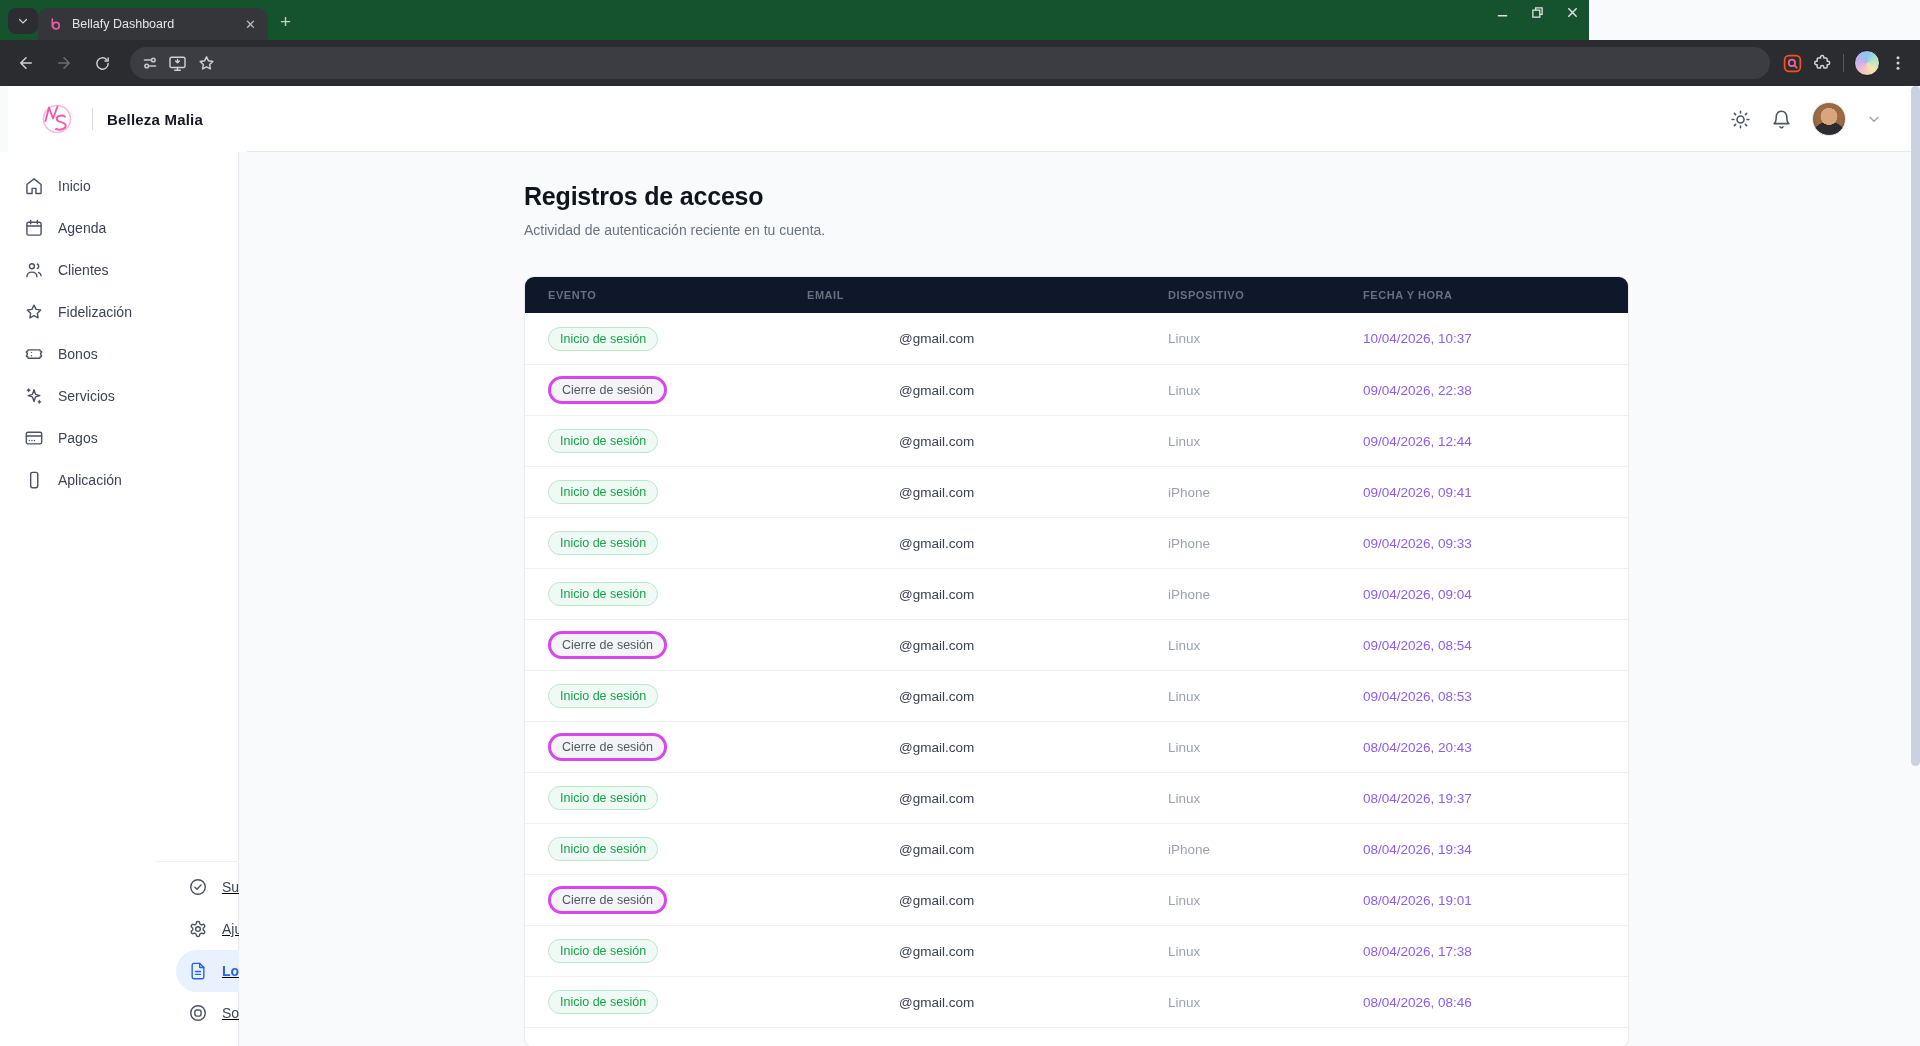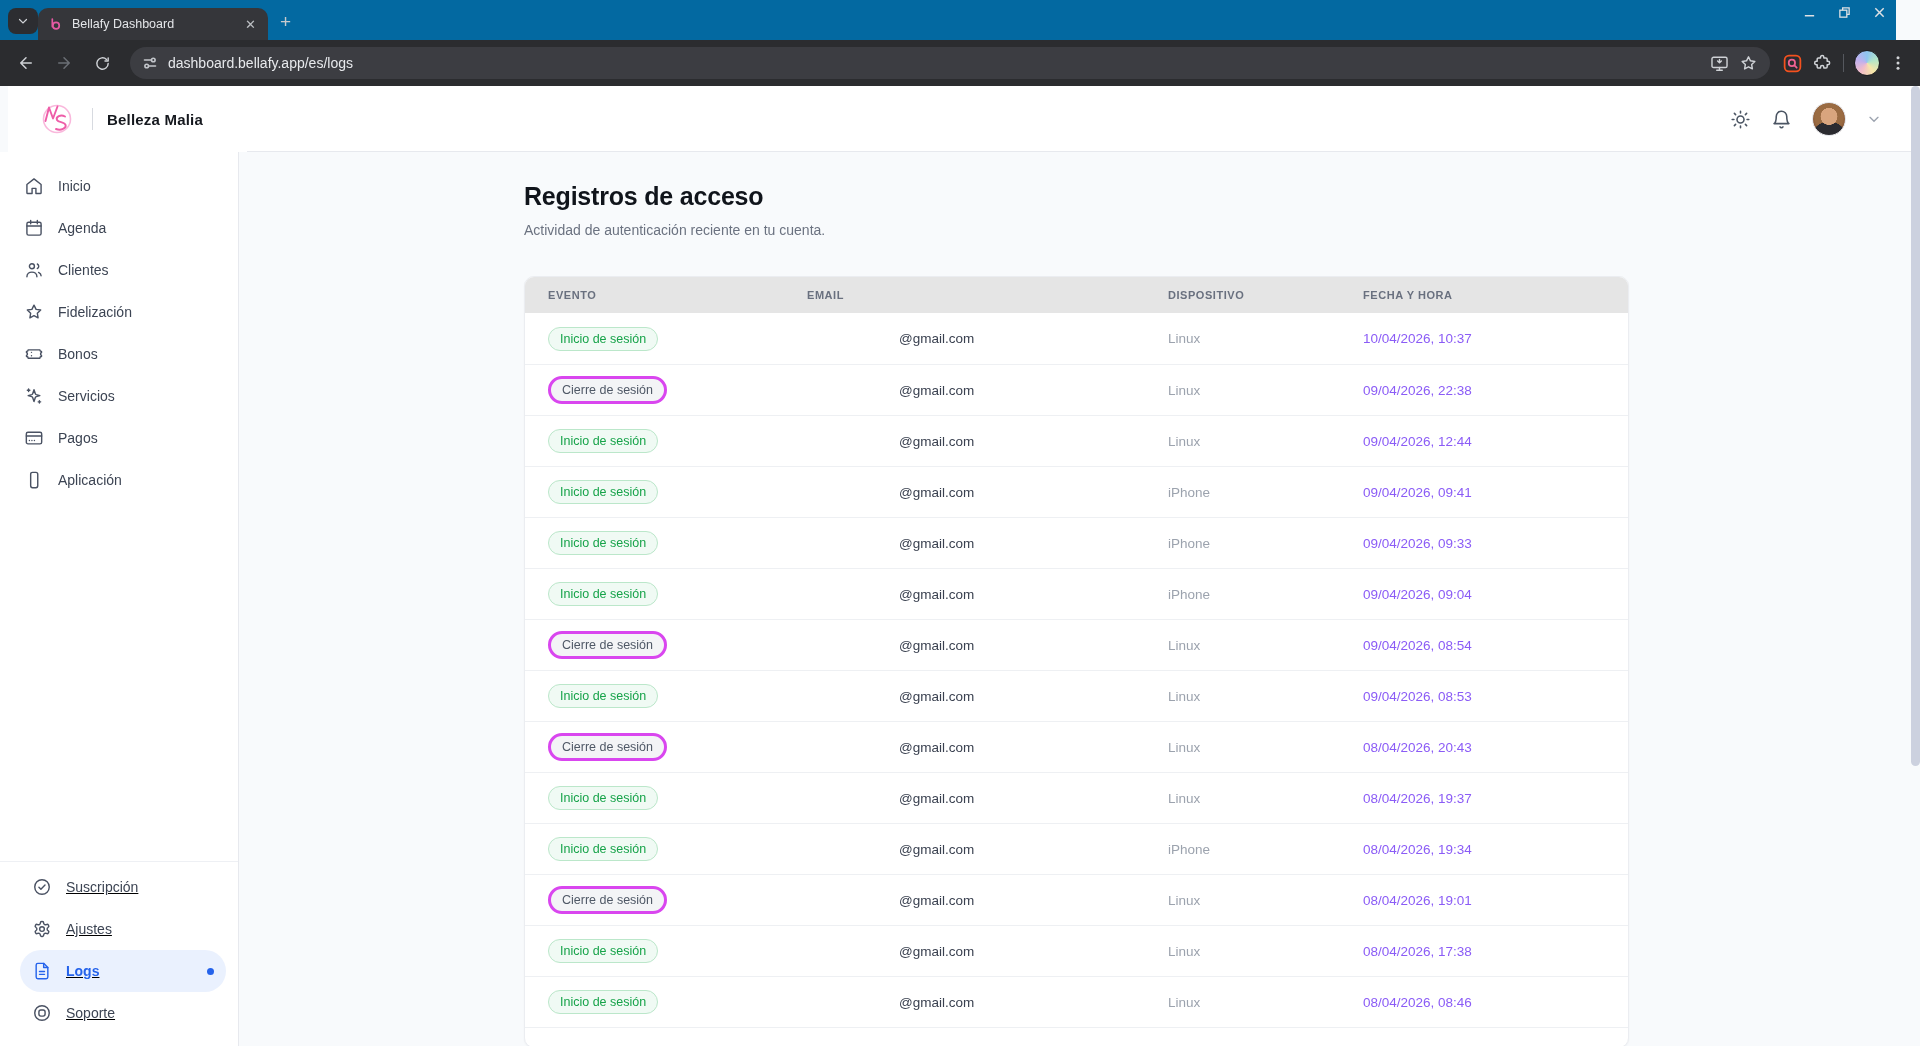--- a/index.html
+++ b/index.html
@@ -1,20 +1,20 @@
 <!DOCTYPE html>
 <html><head>
 <meta charset="utf-8">
 <style>
   * { margin:0; padding:0; box-sizing:border-box; }
   html,body { width:1920px; height:1046px; overflow:hidden; font-family:"Liberation Sans","DejaVu Sans",sans-serif; background:#f8fafc; }
 
   
   #chrome { position:absolute; left:0; top:0; width:1920px; height:86px; }
-  #tabstrip { position:absolute; left:0; top:0; width:1896px; height:40px; background:#0369a1; }
+  #tabstrip { position:absolute; left:0; top:0; width:1589px; height:40px; background:#14532d; }
   #tab-search-btn { position:absolute; left:8px; top:8px; width:30px; height:26px; background:#2c2d31; border-radius:8px; display:flex; align-items:center; justify-content:center; color:#cfd2d6; }
   .tab { position:absolute; left:38px; top:8px; width:230px; height:32px; background:#35363a; border-radius:10px 10px 0 0; display:flex; align-items:center; padding:0 10px; gap:9px; }
   .tab-title { color:#e4e6e9; font-size:12.5px; flex:1; white-space:nowrap; overflow:hidden; }
   .tab-close { color:#bdc0c4; font-size:13px; line-height:1; padding:2px; }
   #new-tab-btn { position:absolute; left:280px; top:11px; color:#c8cacd; font-size:19px; font-weight:400; }
   #win-controls { position:absolute; right:10px; top:6px; display:flex; gap:22px; align-items:center; color:#dfe1e4; }
   #win-controls svg { display:block; }
 
   #toolbar { position:absolute; left:0; top:40px; width:1920px; height:46px; background:#2b2c2f; display:flex; align-items:center; padding:0 10px; gap:6px; }
   .tb-btn { width:32px; height:32px; display:flex; align-items:center; justify-content:center; border-radius:50%; flex:0 0 auto; }
@@ -33,35 +33,35 @@
   #hdr-right { margin-left:auto; display:flex; align-items:center; gap:20px; padding-right:16px; }
   .hdr-icon-btn { color:#4b5563; display:flex; }
   #user-avatar { width:34px; height:34px; border-radius:50%; background:
       radial-gradient(circle at 50% 42%, #d9a57e 0 34%, transparent 35%),
       radial-gradient(circle at 50% 115%, #2b2b30 0 45%, transparent 46%),
       radial-gradient(circle at 50% 45%, #9a6b42 0 58%, #8a5a39 70%);
       border:1px solid #e3e5ea; }
   #hdr-chevron { color:#9ca3af; display:flex; }
 
   
-  #sidebar { position:absolute; left:0; top:152px; width:239px; height:894px; background:#ffffff; border-right:1px solid #e7e9ee; display:flex; flex-direction:column; }
+  #sidebar { position:absolute; left:0; top:152px; width:239px; height:894px; background:#ffffff; border-right:1px solid #e7e9ee; display:flex; flex-direction:row; }
   #nav-main { padding:13px 12px 0 12px; }
   #nav-bottom { margin-top:auto; padding:4px 12px 12px 20px; border-top:1px solid #eef0f4;text-decoration:underline; }
   .nav-item { height:42px; border-radius:21px; display:flex; align-items:center; gap:14px; padding:0 12px; color:#3c4453; font-size:14px; font-weight:500; }
   .nav-item .nav-icon { display:flex; color:#4a5263; }
   .nav-item.active { background:#eaf1fe; color:#2563eb; font-weight:700; }
   .nav-item.active .nav-icon { color:#2563eb; }
   .nav-dot { margin-left:auto; width:7px; height:7px; border-radius:50%; background:#2563eb; }
 
   
   #content { position:absolute; left:239px; top:152px; width:1681px; height:894px; background:#f8fafc; }
   #page-title { position:absolute; left:285px; top:30px; font-size:25px; font-weight:700; color:#10141b; letter-spacing:-.2px; }
   #page-subtitle { position:absolute; left:285px; top:70px; font-size:14px; color:#6b7280; }
   #log-card { position:absolute; left:285px; top:124px; width:1105px; background:#ffffff; border:1px solid #ebedf1; border-radius:10px; overflow:hidden; box-shadow:0 1px 2px rgba(16,24,40,.04); }
-  .t-header { display:grid; grid-template-columns:282px 361px 195px 1fr; background:#e5e5e5; height:36px; align-items:center; }
+  .t-header { display:grid; grid-template-columns:282px 361px 195px 1fr; background:#0f172a; height:36px; align-items:center; }
   .t-header > div { font-size:11px; font-weight:700; color:#69707f; letter-spacing:.05em; }
   .t-row { display:grid; grid-template-columns:282px 361px 195px 1fr; height:51px; align-items:center; border-top:1px solid #eef0f3; }
   .t-row:first-of-type { border-top:none; }
   .c-evento { padding-left:23px; }
   .c-email { padding-left:92px; font-size:13.5px; color:#3a4150; }
   .c-device { font-size:13.5px; color:#9ca3ae; }
   .c-date { font-size:13.5px; color:#8b5cf6; }
   .h-evento { padding-left:23px; }
   .badge { display:inline-block; font-size:12.5px; font-weight:500; padding:4px 11px; border-radius:999px; white-space:nowrap; }
   .badge.login { color:#17a34a; background:#f0faf4; border:1px solid #bbe7ca; }
@@ -124,21 +124,20 @@
           <path d="M20 4v4.5h-4.5"></path>
         </svg>
     </div>
     <div id="omnibox">
       <svg width="16" height="16" viewBox="0 0 16 16" fill="none" stroke="#c3c6cb" stroke-width="1.6" stroke-linecap="round">
           <path d="M2.5 5h6.5"></path>
           <circle cx="11.3" cy="5" r="1.8"></circle>
           <path d="M13.5 11h-6.5"></path>
           <circle cx="4.7" cy="11" r="1.8"></circle>
         </svg>
-      <span class="url">dashboard.bellafy.app/es/logs</span>
       <svg width="19" height="19" viewBox="0 0 24 24" fill="none" stroke="#cfd2d6" stroke-width="1.8" stroke-linecap="round" stroke-linejoin="round">
           <rect x="2.5" y="4" width="19" height="13" rx="2"></rect>
           <path d="M12 6.8v4M9.6 8.8l2.4 2.4 2.4-2.4M8.5 20.5h7M12 17v3.3"></path>
         </svg>
       <svg width="19" height="19" viewBox="0 0 24 24" fill="none" stroke="#cfd2d6" stroke-width="1.8" stroke-linejoin="round">
           <path d="M12 3.6l2.5 5 5.5.8-4 3.9.9 5.5-4.9-2.6-4.9 2.6.9-5.5-4-3.9 5.5-.8z"></path>
         </svg>
     </div>
     <div class="tb-right">
       <svg width="21" height="21" viewBox="0 0 24 24" fill="none">

